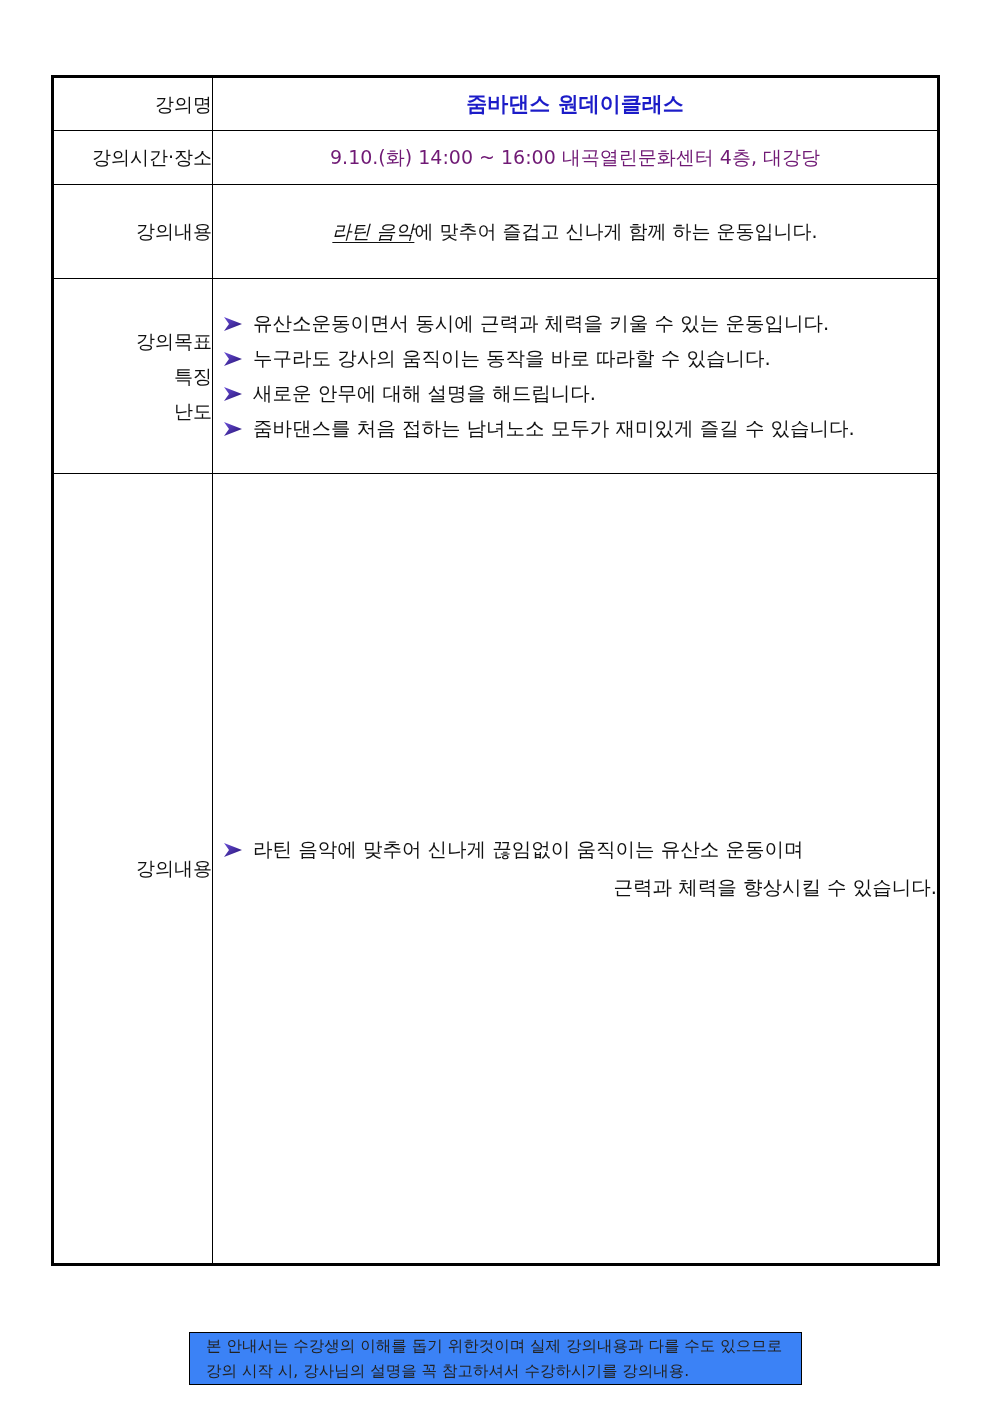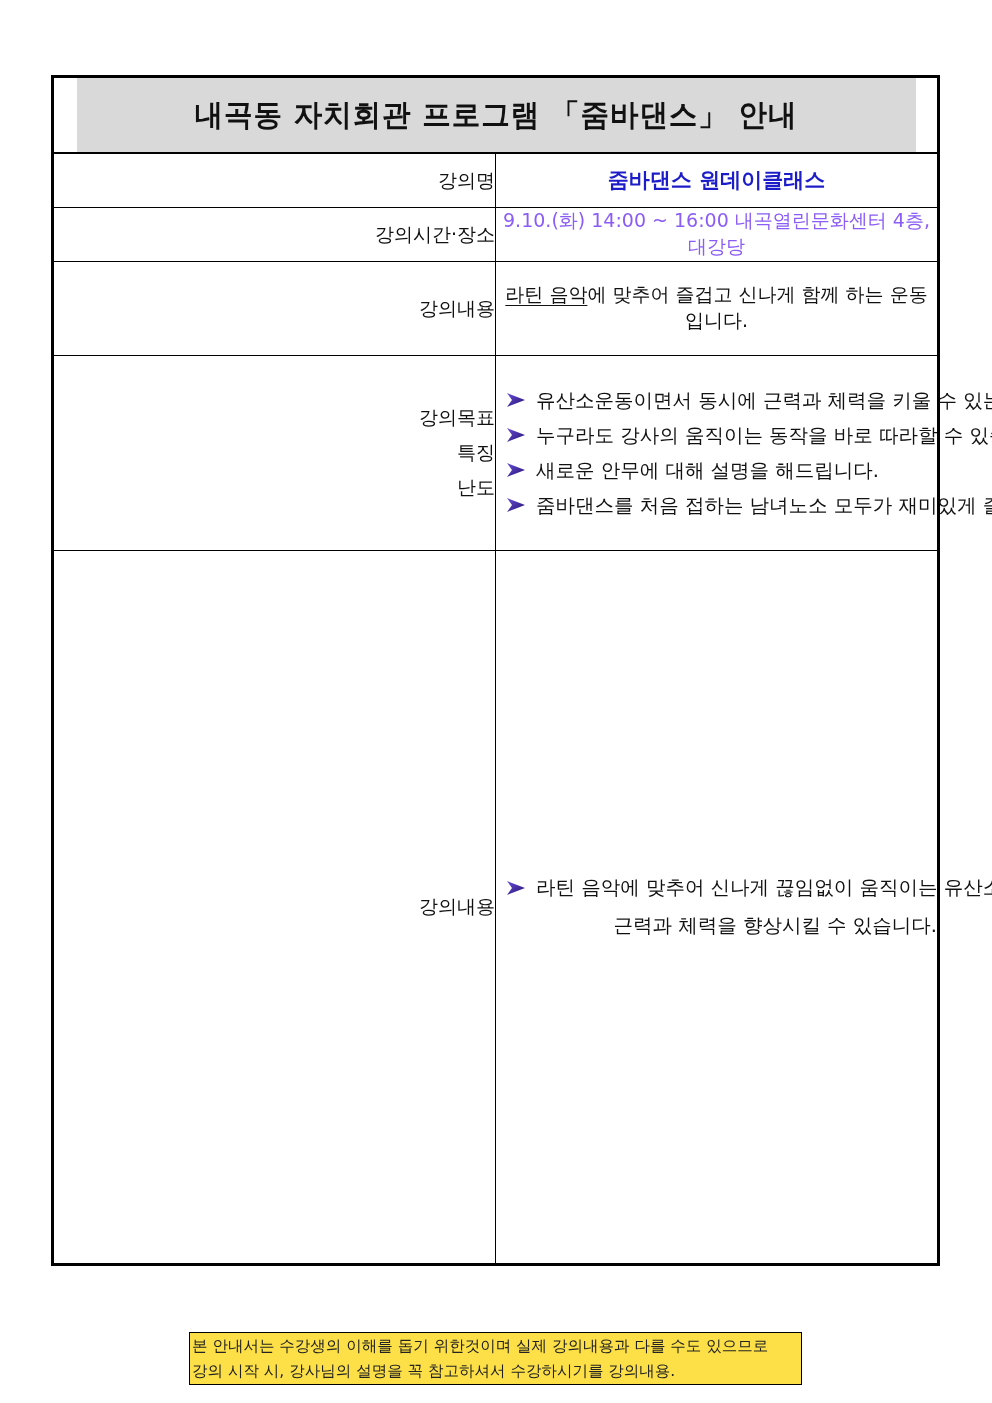--- a/index.html
+++ b/index.html
@@ -50,28 +50,29 @@
       text-align: center;
       font-size: 19px;
       padding: 0 8px;
       margin-left: 25px;
     }
     .blue-bold {
       color: #1c1cc8;
       font-weight: bold;
     }
     .blue {
-      color: #8b5cf6;
+      color: #701a75;
     }
     .value-cell.big {
       font-size: 21px;
     }
     .underline {
       text-decoration: underline;
       text-underline-offset: 4px;
+      font-style: italic;
     }
     .bullet-list {
       list-style: none;
       margin: 0;
       padding: 0 0 0 10px;
       text-align: left;
     }
     .bullet-list li {
       font-size: 19.5px;
       line-height: 35px;
@@ -93,24 +94,24 @@
       white-space: nowrap;
     }
     .notice {
       position: absolute;
       left: 189px;
       top: 1332px;
       width: 613px;
       height: 53px;
       box-sizing: border-box;
       border: 1px solid #000;
-      background: #fde047;
+      background: #3b82f6;
       font-size: 15.5px;
       line-height: 25px;
-      padding: 1px 2px;
+      padding: 1px 16px;
       color: #222;
       white-space: nowrap;
       overflow: hidden;
     }
   </style>
 </head>
 <body>
 
 <svg width="0" height="0" style="position:absolute">
   <defs>
@@ -119,23 +120,20 @@
       <stop offset="1" stop-color="#241070"></stop>
     </linearGradient>
     <symbol id="arrow-sym" viewBox="0 0 20 16">
       <path d="M1 1 L19 8 L1 15 L6 8 Z" fill="url(#arrowGrad)"></path>
     </symbol>
   </defs>
 </svg>
 
 <table class="info-table">
   <tbody>
-      <tr style="height:76px">
-    <td colspan="2" class="title-cell">내곡동 자치회관 프로그램 「줌바댄스」 안내</td>
-  </tr>
 
   <tr style="height:54px">
     <td class="label-cell">강의명</td>
     <td class="value-cell big blue-bold">줌바댄스 원데이클래스</td>
   </tr>
 
 
   <tr style="height:54px">
     <td class="label-cell">강의시간·장소</td>
     <td class="value-cell blue">9.10.(화) 14:00 ~ 16:00 내곡열린문화센터 4층, 대강당</td>

